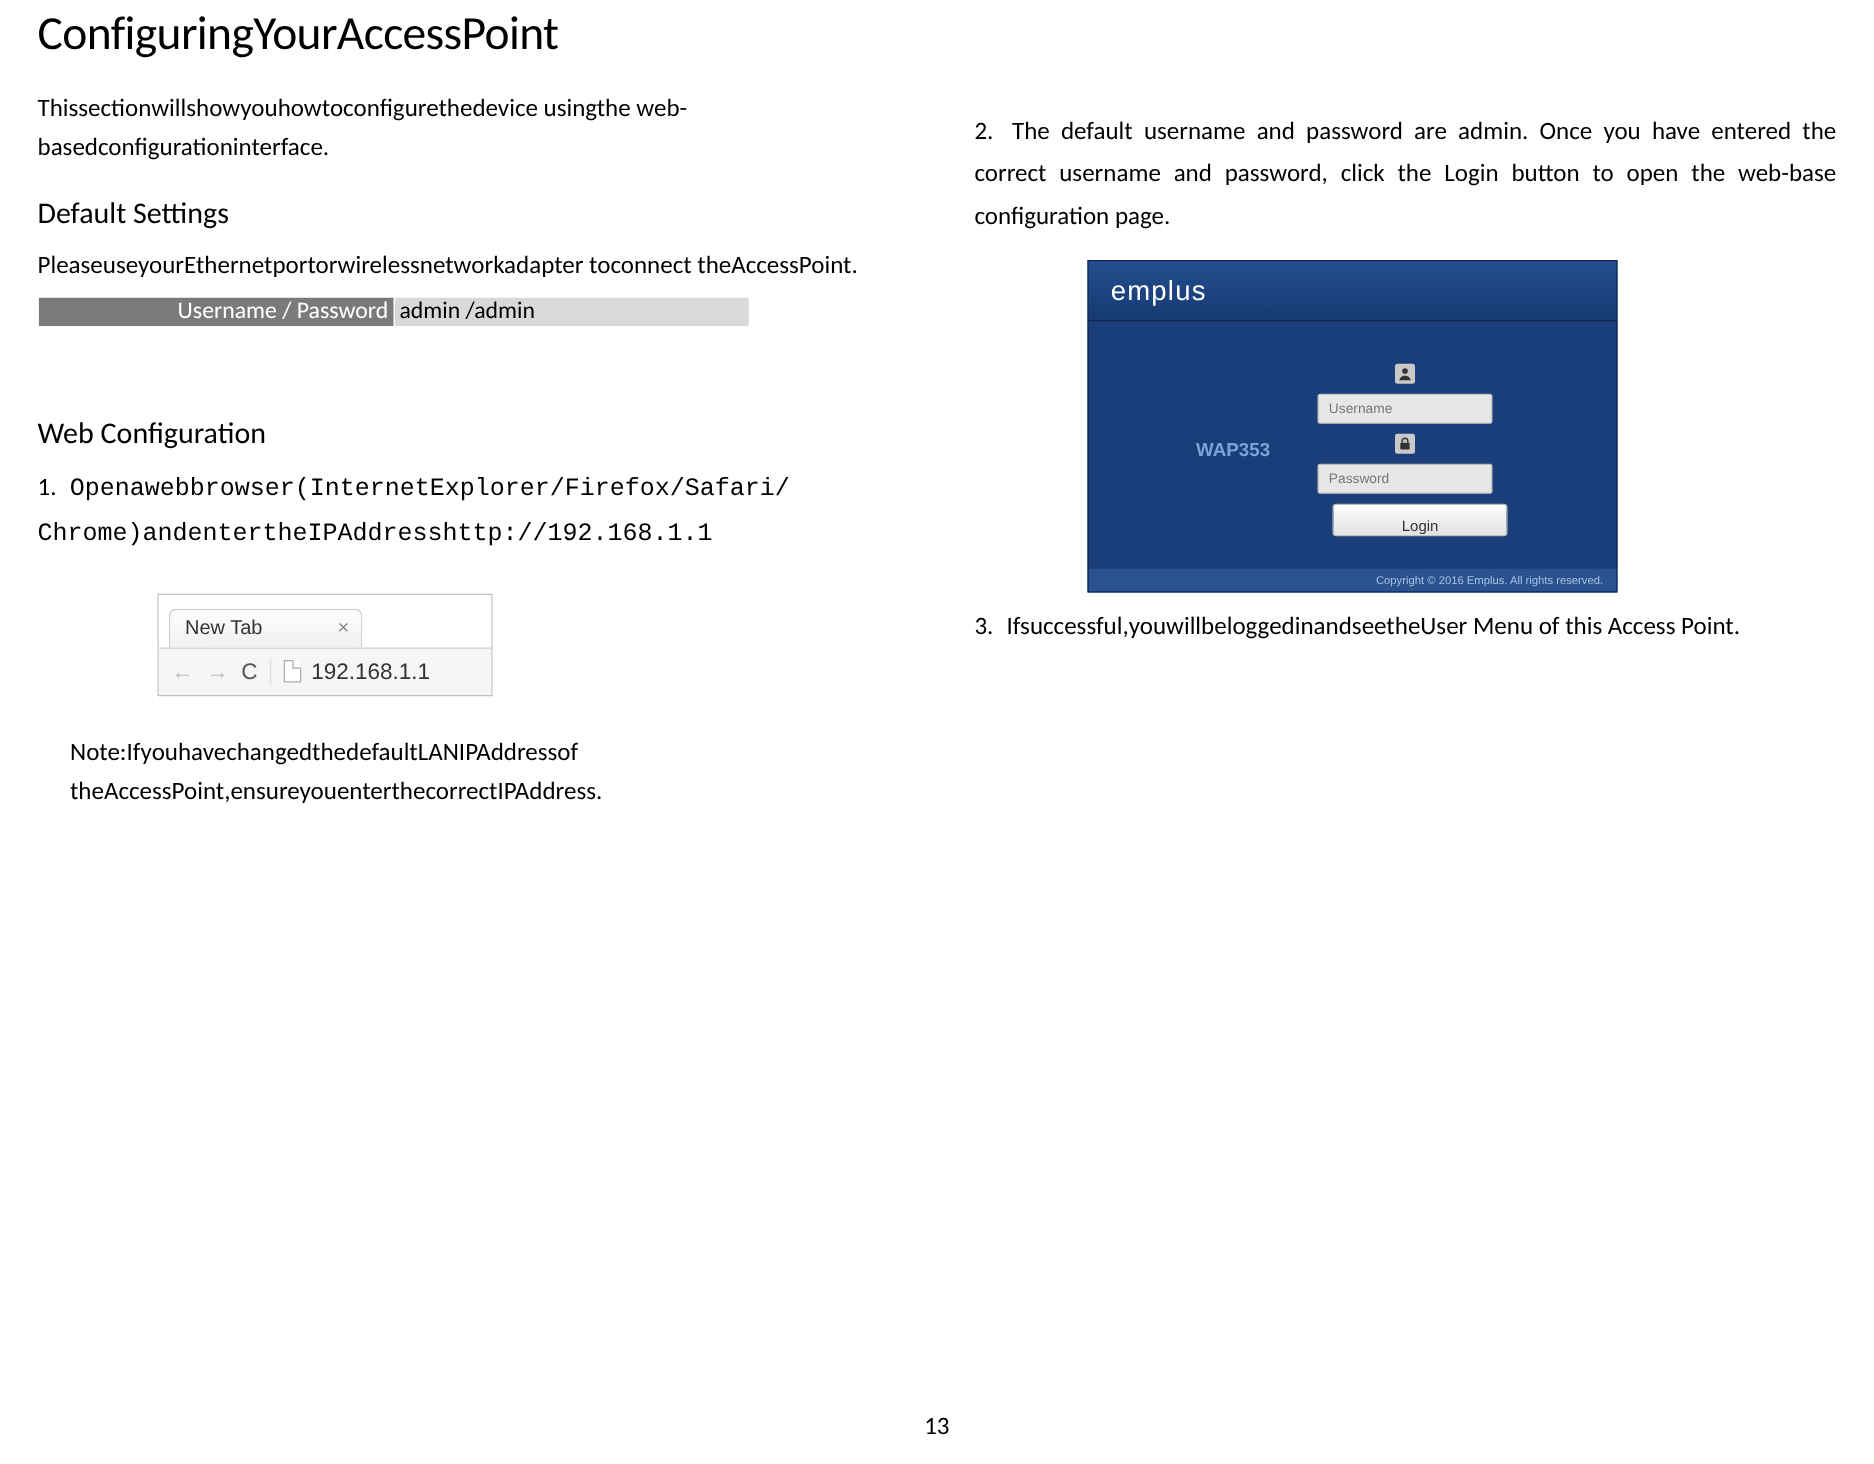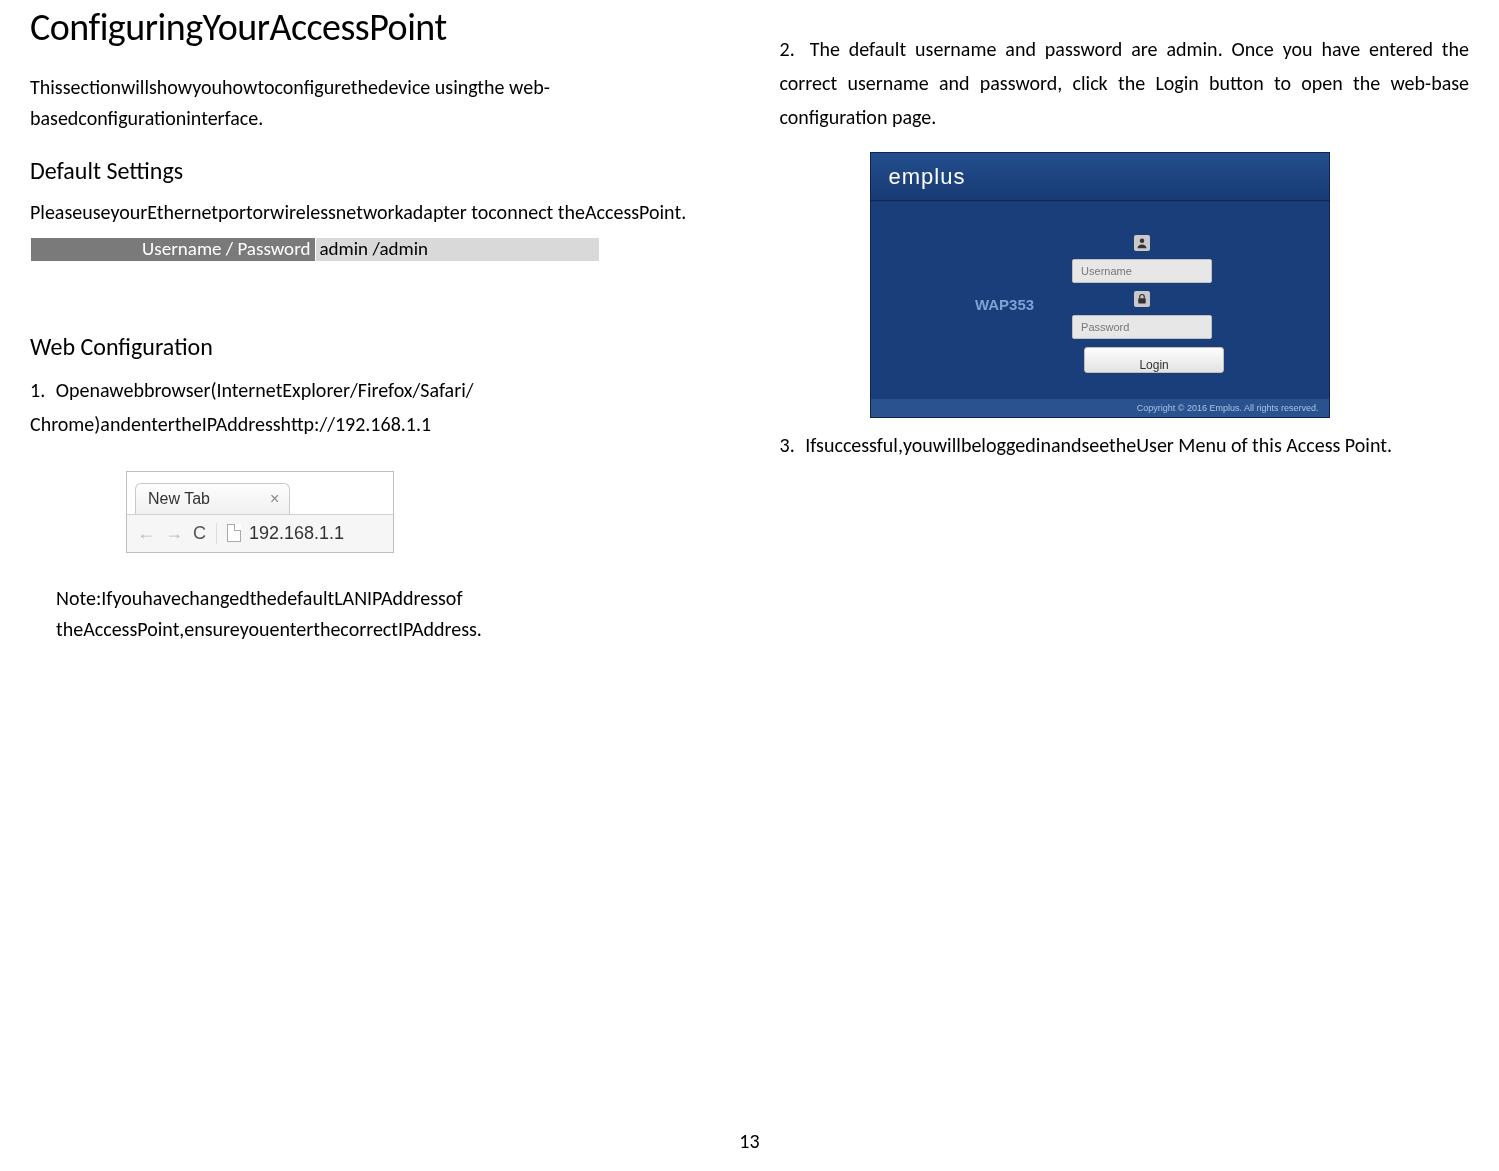--- a/index.html
+++ b/index.html
@@ -10,21 +10,21 @@
     background: #fff;
     position: relative;
   }
   .page {
     padding: 0 30px 0 30px;
     display: flex;
     gap: 60px;
   }
   .col { flex: 1; }
   .col-left { padding-top: 0; }
-  .col-right { padding-top: 32px; }
+  .col-right { padding-top: 88px; }
   h1 {
     font-size: 38px;
     font-weight: 400;
     letter-spacing: -0.5px;
     margin-bottom: 22px;
     margin-top: 4px;
   }
   .intro {
     font-size: 20px;
     line-height: 1.55;
@@ -58,21 +58,21 @@
     color: #fff;
     text-align: right;
     width: 50%;
   }
   .settings-table .v {
     background: #d9d9d9;
     color: #000;
     text-align: left;
     width: 50%;
   }
-  .step-text { font-size: 20px; }
+  .step-text { font-size: 20px; font-family: Liberation Mono, monospace; }
   .note {
     font-size: 20px;
     line-height: 1.55;
     margin-left: 26px;
     margin-top: 10px;
   }
   .right-step {
     font-size: 20px;
     line-height: 1.7;
     text-align: justify;
@@ -147,21 +147,21 @@
     position: absolute;
     right: -1px; top: -1px;
     width: 6px; height: 6px;
     background: #fff;
     border-left: 1px solid #aaa;
     border-bottom: 1px solid #aaa;
   }
   .addr-text { color: #333; font-size: 18px; }
   
   .login-mock {
-    width: 460px;
+    width: 424px;
     margin: 12px 0 10px 90px;
     background: #1a3e7a;
     border: 1px solid #0e2650;
     font-family: Arial, sans-serif;
     position: relative;
   }
   .login-header {
     height: 48px;
     background: linear-gradient(#234e8e,#173a72);
     border-bottom: 1px solid #0e2650;

